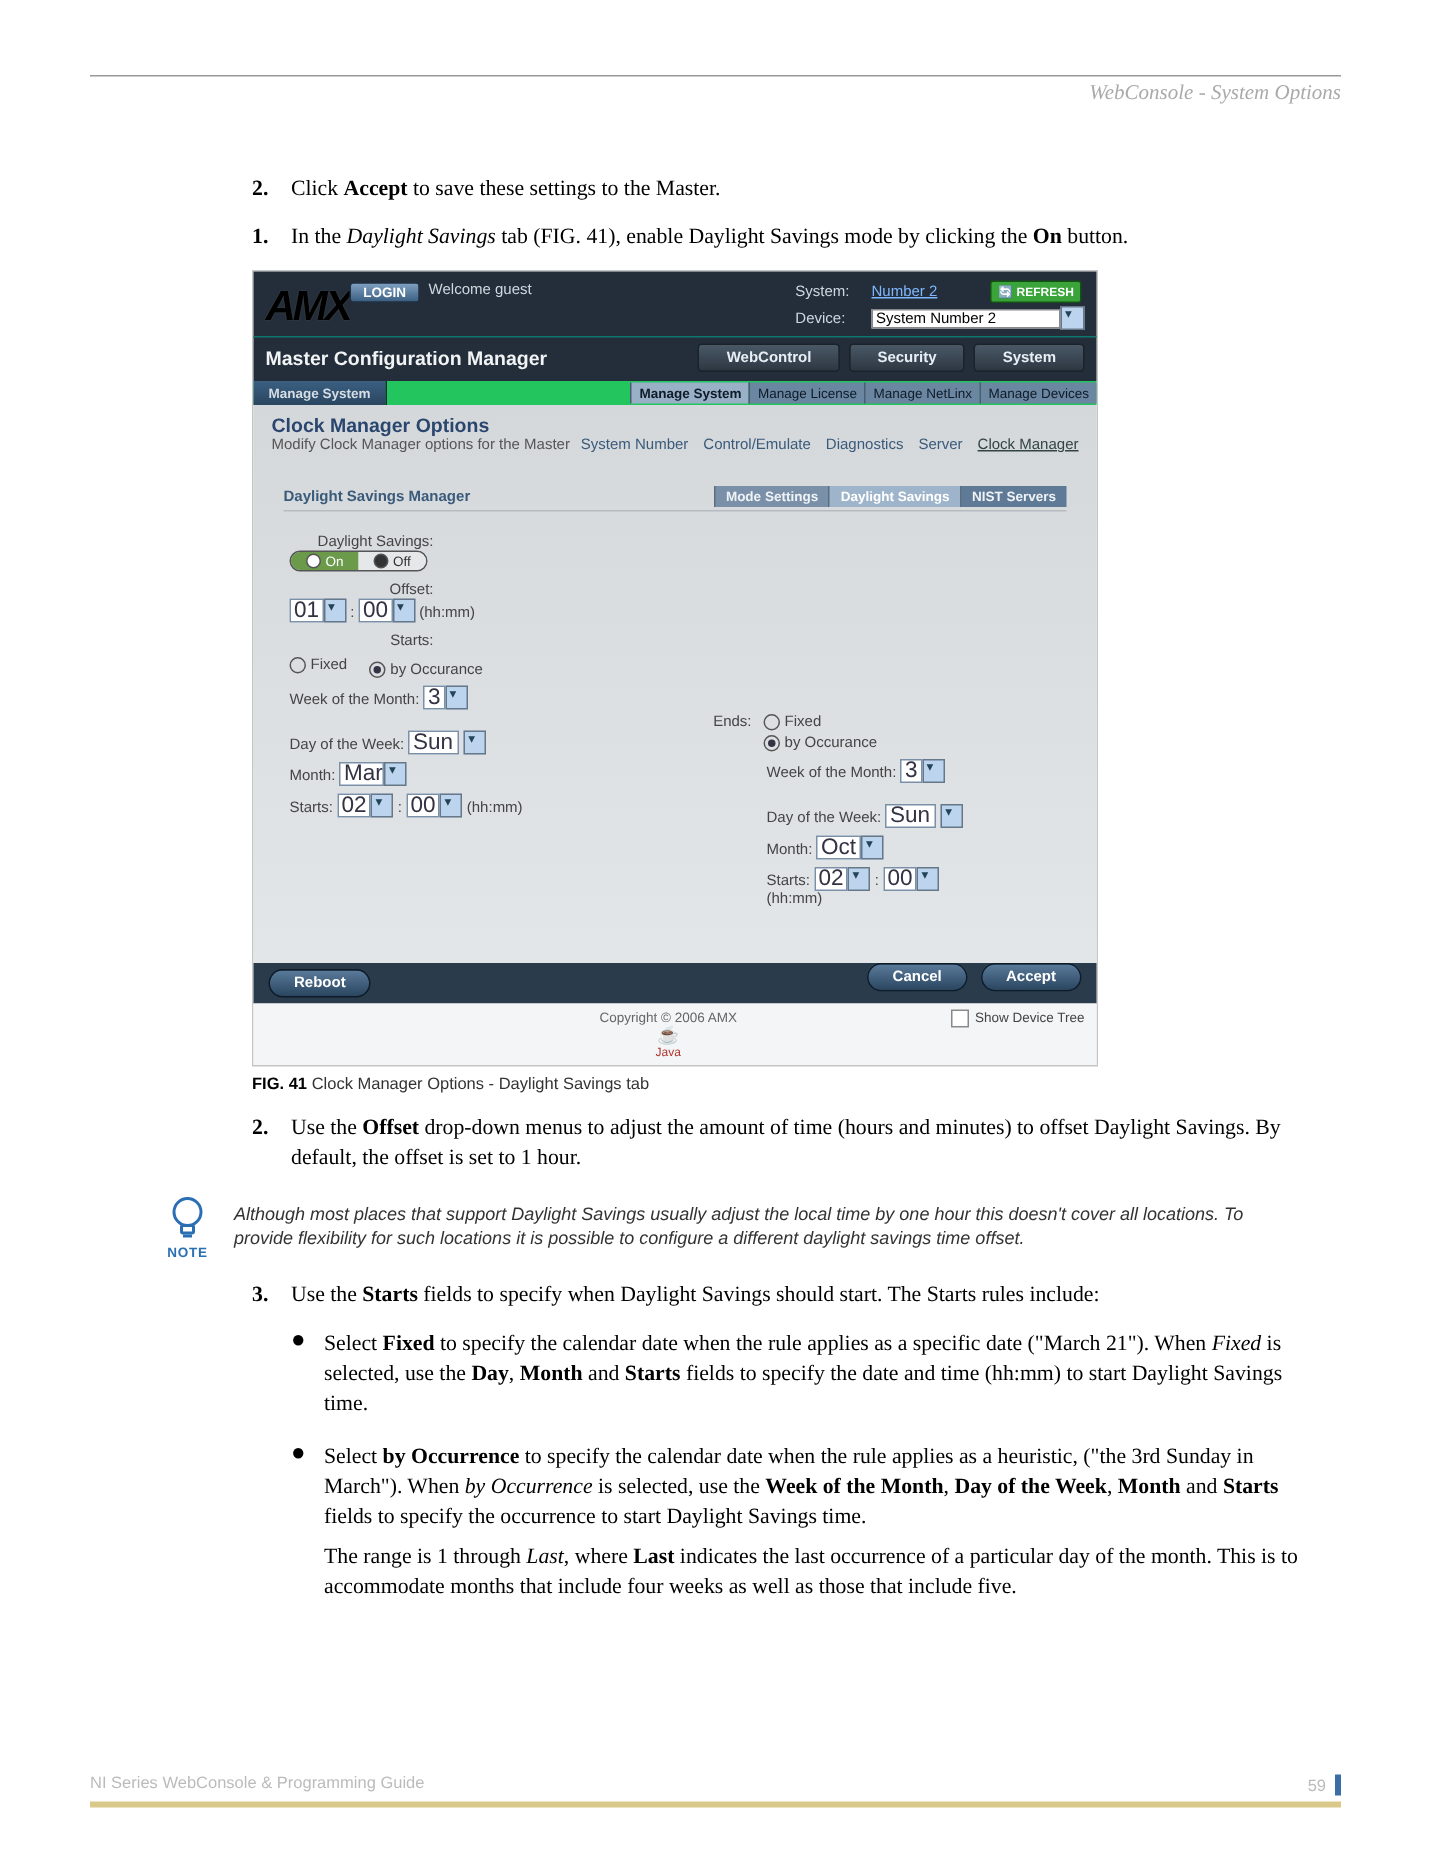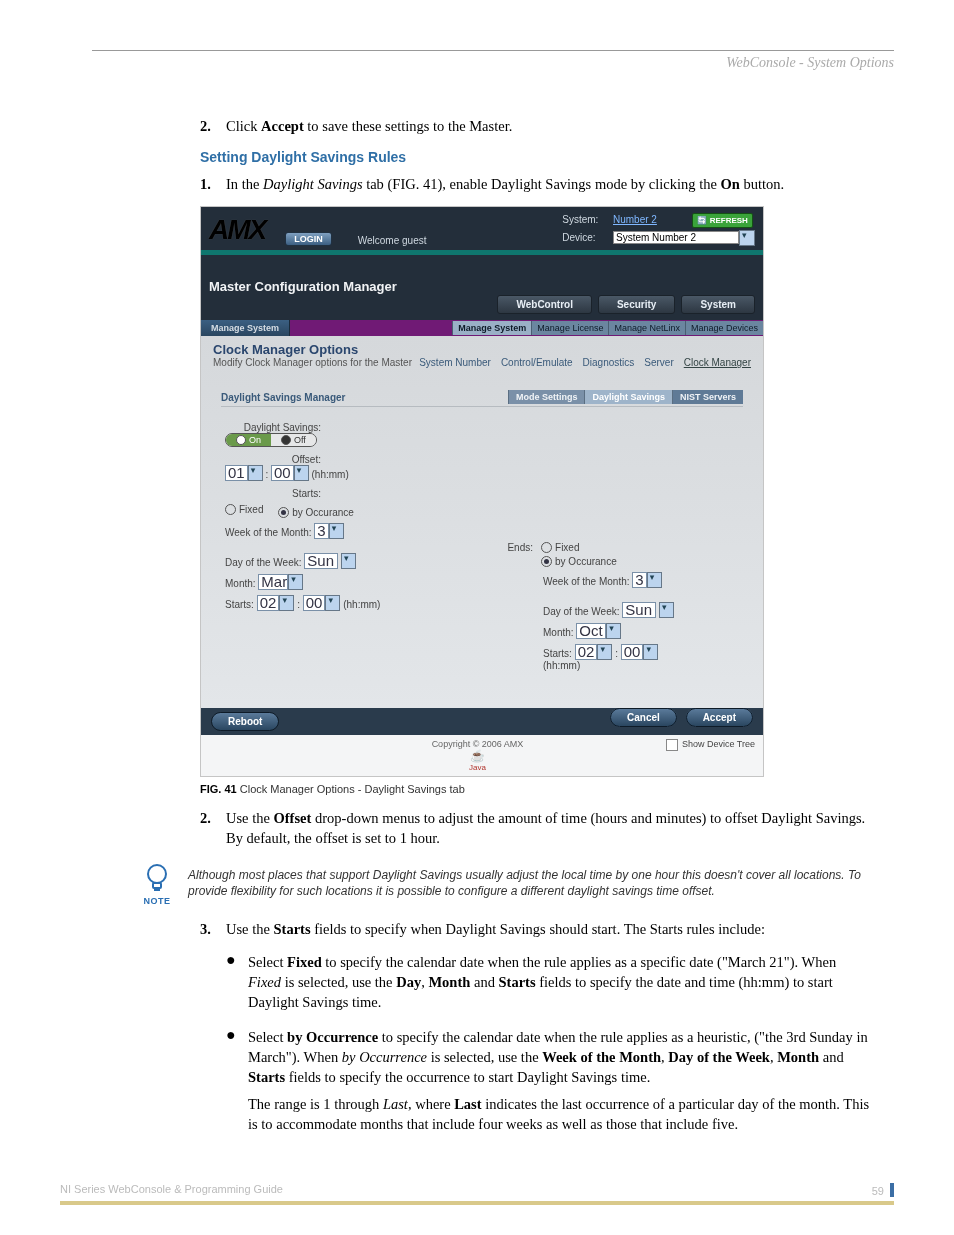--- a/index.html
+++ b/index.html
@@ -5,21 +5,21 @@
   body {
     margin: 0;
     font-family: "Times New Roman", Times, serif;
     color: #000;
     background: #fff;
   }
   .page {
     width: 954px;
     height: 1235px;
     box-sizing: border-box;
-    padding: 50px 60px 30px 92px;
+    padding: 50px 60px 30px 60px;
     position: relative;
   }
   .hdr-line {
     border-top: 1px solid #999;
     margin: 0 0 4px 0;
   }
   .hdr-block {
     text-align: right;
     font-style: italic;
     color: #aaa;
@@ -155,39 +155,39 @@
     display:inline-block; width:14px; height:14px; background:#bcd4ee; border:1px solid #678; vertical-align:middle; position:relative;
   }
   .sel-arrow::after { content:"▾"; color:#245; font-size:9px; position:absolute; left:2px; top:-1px; }
   .refresh-btn {
     display:inline-block; background:#3aa33a; color:#fff; font-size:8px; font-weight:bold; padding:2px 4px; border:1px solid #145214; border-radius:2px; margin-left:2px;
   }
   .ss-row2 {
     background:#232e3a;
     padding:4px 8px 6px 8px;
     display:flex; justify-content:space-between; align-items:center;
-    border-top:5px solid #0f766e;
+    border-top:1px solid #0f766e;
     gap:32px;
   }
   .mcm {
     color:#f1f3f5; font-size:13px; font-weight:bold;
   }
   .top-tabs { display:flex; gap:6px; }
   .top-tab {
     padding:3px 18px;
     background: linear-gradient(#4a5866,#2d3742);
     border:1px solid #1a222a;
     border-radius:3px;
     color:#e7eef5;
     font-size:10px;
     font-weight:bold;
   }
-  .top-tabs button, .top-tabs div { font-family: Arial, sans-serif; margin-top: 36px; }
+  .top-tabs button, .top-tabs div { font-family: Arial, sans-serif; }
   .ss-subhdr {
-    background:#701a75;
+    background:#22c55e;
     display:flex; justify-content:space-between; align-items:center;
     font-size:9px;
   }
   .ms-tab {
     background: linear-gradient(#3b5f82,#2a4660);
     padding:3px 10px;
     color:#d6dde4;
     font-weight:bold;
     border-right:1px solid #1a2a3a;
   }
@@ -283,33 +283,32 @@
 
   <div class="content">
 
     <div class="num-step">
       <div class="n">2.</div>
       <div class="t">
         <span>Click </span><span class="b">Accept</span><span> to save these settings to the Master.</span>
       </div>
     </div>
 
-    <div class="heading">Setting Daylight Savings Rules</div>
 
     <div class="num-step">
       <div class="n">1.</div>
       <div class="t">
         <span>In the </span><span class="small-i">Daylight Savings</span><span> tab (FIG. 41), enable Daylight Savings mode by clicking the </span><span class="b">On</span><span> button.</span>
       </div>
     </div>
 
     <div class="screenshot">
 
       <div class="ss-top">
-        <div style="display:flex;align-items:flex-end;gap:20px;">
+        <div style="display:flex;align-items:flex-start;gap:0;">
           <span class="logo">AMX</span>
           <span class="login-btn">LOGIN</span>
           <span class="welcome">Welcome guest</span>
         </div>
         <div class="sys-box">
           <div>
             <span class="lbl">System:</span>
             <span class="val-link">Number 2</span>
             <span style="display:inline-block;width:28px;"></span>
             <span class="refresh-btn">🔄 <span>REFRESH</span></span>

